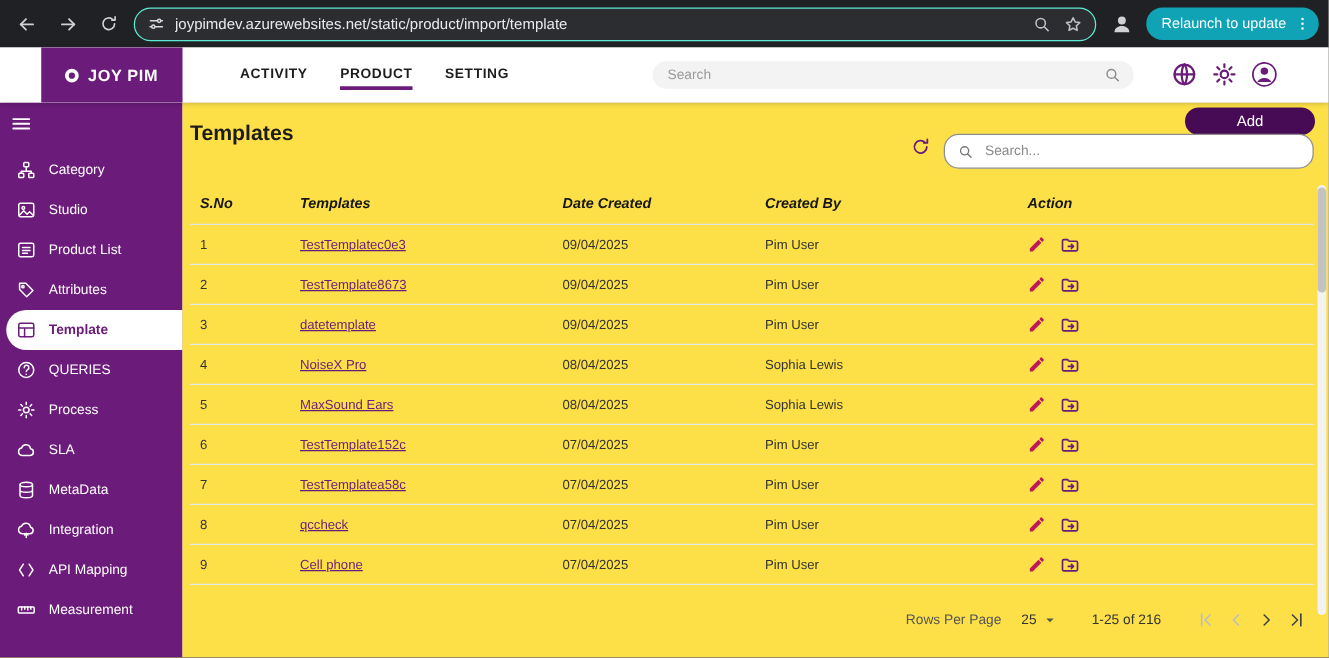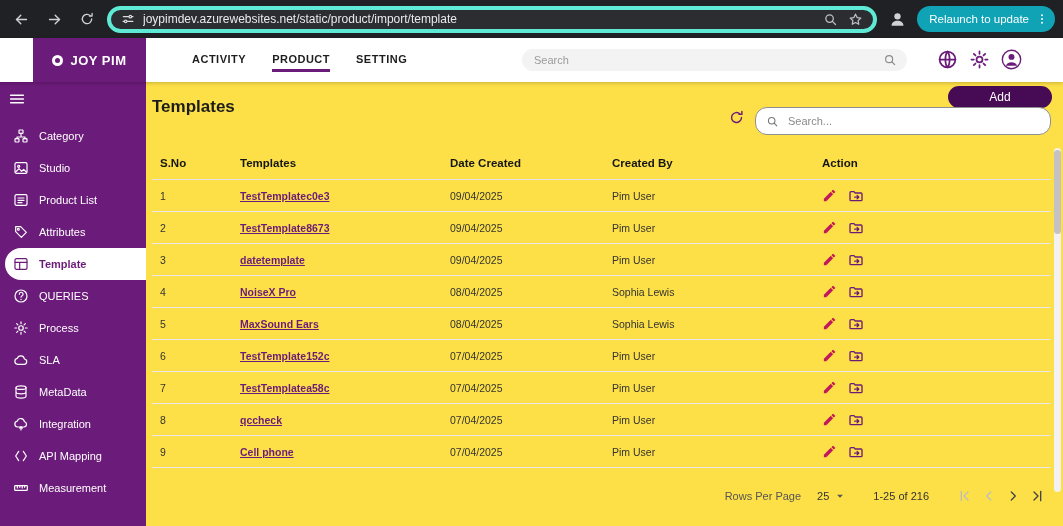--- a/index.html
+++ b/index.html
@@ -6,21 +6,21 @@
   *{box-sizing:border-box;}
   .screen{position:relative;width:1063px;height:526px;background:#fff;overflow:hidden;
           font-family:"Liberation Sans",sans-serif;}
 
   
   .browser-bar{position:absolute;top:0;left:0;right:0;height:38px;background:#202124;
                display:flex;align-items:center;padding:0 8px;gap:7px;}
   .bicon{width:26px;height:26px;display:flex;align-items:center;justify-content:center;
          color:#cfd1d4;border-radius:50%;flex:0 0 auto;cursor:pointer;}
   .ic{fill:none;stroke:currentColor;stroke-width:2;stroke-linecap:round;stroke-linejoin:round;display:block;}
-  .omnibox{flex:1;height:27px;background:#2b2d31;border:4px solid #5eead4;border-radius:14px;
+  .omnibox{flex:1;height:27px;background:#2b2d31;border:1px solid #5eead4;border-radius:14px;
            display:flex;align-items:center;padding:0 10px;gap:8px;color:#dadce0;min-width:0;}
   .url-text{flex:1;font-size:12px;color:#e8eaed;white-space:nowrap;overflow:hidden;}
   .omni-right{display:flex;align-items:center;gap:10px;color:#bdc1c6;}
   .relaunch{height:26px;border-radius:13px;background:#0fa3b5;color:#fff;display:flex;
             align-items:center;gap:6px;padding:0 6px 0 12px;font-size:11.5px;white-space:nowrap;cursor:pointer;}
 
   
   .app-header{position:absolute;top:38px;left:0;right:0;height:44px;background:#fff;
               box-shadow:0 1px 4px rgba(0,0,0,.22);z-index:5;}
   .brand{position:absolute;left:33px;top:0;width:113px;height:44px;background:#6b1b79;color:#fff;
@@ -62,29 +62,29 @@
            font-family:"Liberation Sans",sans-serif;}
   .refresh{position:absolute;right:318px;top:27px;width:17px;height:17px;color:#6b1b79;cursor:pointer;}
   .msearch{position:absolute;right:12px;top:25px;width:296px;height:28px;border:1px solid #8f8f8f;
            border-radius:12px;background:#fff;display:flex;align-items:center;padding:0 10px;gap:7px;}
   .msearch input{flex:1;border:none;outline:none;font-size:11px;color:#333;background:transparent;
                  font-family:"Liberation Sans",sans-serif;}
   .msearch input::placeholder{color:#8a8a8a;}
 
   .table{position:absolute;left:6px;right:12px;top:64px;}
   .thead{display:flex;align-items:center;height:34px;border-bottom:1px solid #e3e3e3;}
-  .th{font-size:11.5px;font-weight:700;color:#161616;}
+  .th{font-size:11.5px;font-weight:700;color:#161616;font-style:italic;}
   .trow{display:flex;align-items:center;height:32px;border-bottom:1px solid #e8e8e8;}
   .td{font-size:10.5px;color:#333;}
   .c-sno{width:88px;padding-left:8px;}
   .c-tpl{width:210px;}
   .c-date{width:162px;}
   .c-by{width:210px;}
   .c-action{flex:1;display:flex;align-items:center;gap:10px;}
-  .tpl-link{color:#6b1b79;font-weight:700;font-size:10.5px;text-decoration:underline;cursor:pointer;}
+  .tpl-link{color:#6b1b79;font-weight:400;font-size:10.5px;text-decoration:underline;cursor:pointer;}
   .act{display:flex;align-items:center;justify-content:center;cursor:pointer;}
   .act.edit{width:15px;height:15px;color:#c0185b;}
   .act.copy{width:17px;height:17px;color:#6b1b79;}
 
   .pagination{position:absolute;right:14px;bottom:18px;display:flex;align-items:center;height:24px;}
   .pg-label{font-size:11px;color:#555;margin-right:16px;}
   .pg-select{display:flex;align-items:center;gap:4px;font-size:11px;color:#333;cursor:pointer;margin-right:26px;}
   .caret{width:14px;height:14px;color:#555;display:flex;align-items:center;}
   .pg-range{font-size:11px;color:#333;margin-right:24px;}
   .pg-btn{width:24px;height:24px;display:flex;align-items:center;justify-content:center;

